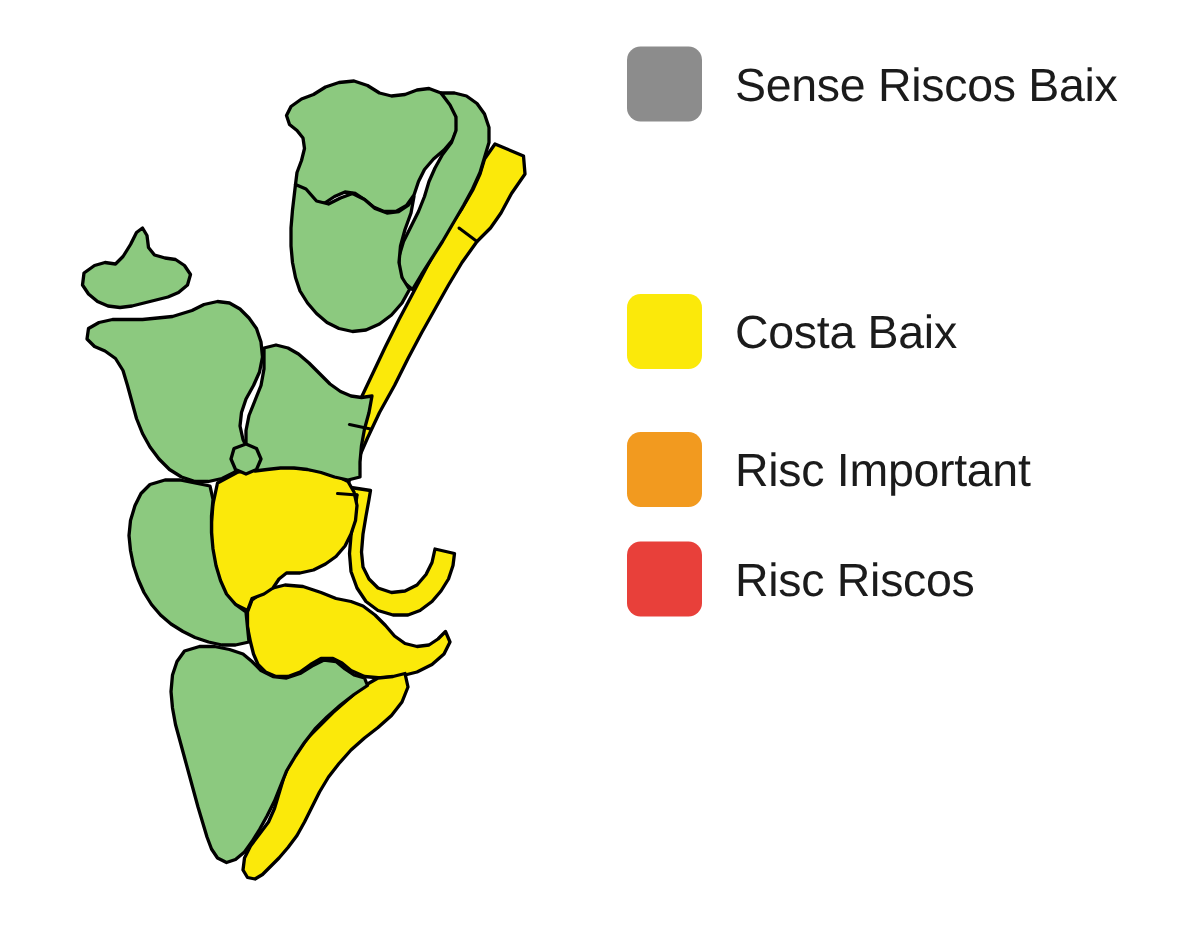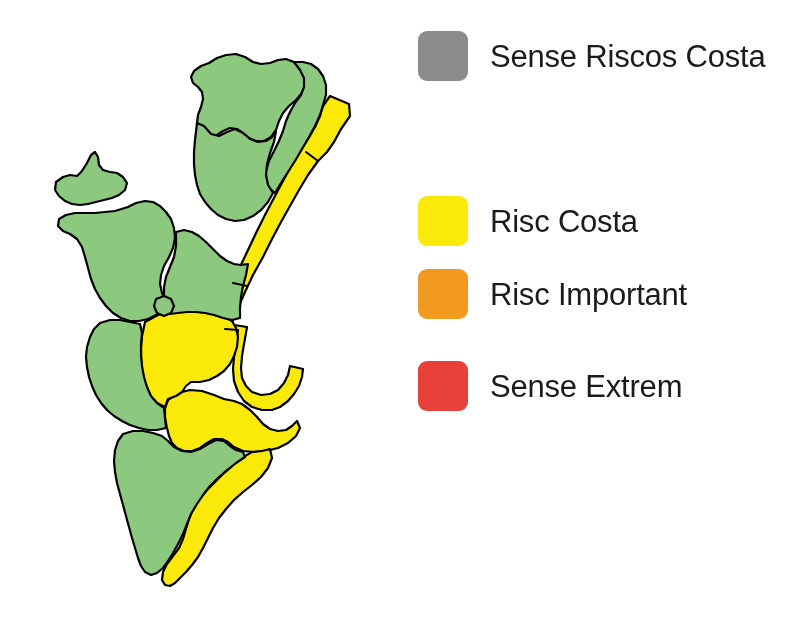--- a/index.html
+++ b/index.html
@@ -79,21 +79,21 @@
     font-size: 31px;
     line-height: 1;
     color: #1b1b1b;
     letter-spacing: -0.2px;
     white-space: nowrap;
     font-weight: 400;
   }
   #legend-row-0 { top: 30px; }
   #legend-row-1 { top: 112px; }
   #legend-row-2 { top: 195px; }
-  #legend-row-3 { top: 268px; align-items: center; }
+  #legend-row-3 { top: 287px; align-items: center; }
   #legend-row-4 { top: 360px; }
 </style>
 </head>
 <body>
 
 <div id="root">
 
   <div id="map-panel">
     <svg id="map-svg" viewBox="0 0 410 623" xmlns="http://www.w3.org/2000/svg">
 
@@ -200,33 +200,33 @@
       <path class="innerline" d="M247,286 L233,283"></path>
       <path class="innerline" d="M238,330 L225,329"></path>
 
     </svg>
   </div>
 
   <div id="legend-panel">
 
     <div class="legend-row" id="legend-row-0">
       <span class="swatch" style="background:#8C8C8C"></span>
-      <span class="legend-label">Sense Riscos Costa</span>
+      <span class="legend-label">Sense Riscos Baix</span>
     </div>
 
 
     <div class="legend-row" id="legend-row-2">
       <span class="swatch" style="background:#FBE90A"></span>
-      <span class="legend-label">Risc Costa</span>
+      <span class="legend-label">Costa Baix</span>
     </div>
 
     <div class="legend-row" id="legend-row-3">
       <span class="swatch" style="background:#F29A1F"></span>
       <span class="legend-label">Risc Important</span>
     </div>
 
     <div class="legend-row" id="legend-row-4">
       <span class="swatch" style="background:#E8403A"></span>
-      <span class="legend-label">Sense Extrem</span>
+      <span class="legend-label">Risc Riscos</span>
     </div>
 
   </div>
 </div>
 
 </body></html>

